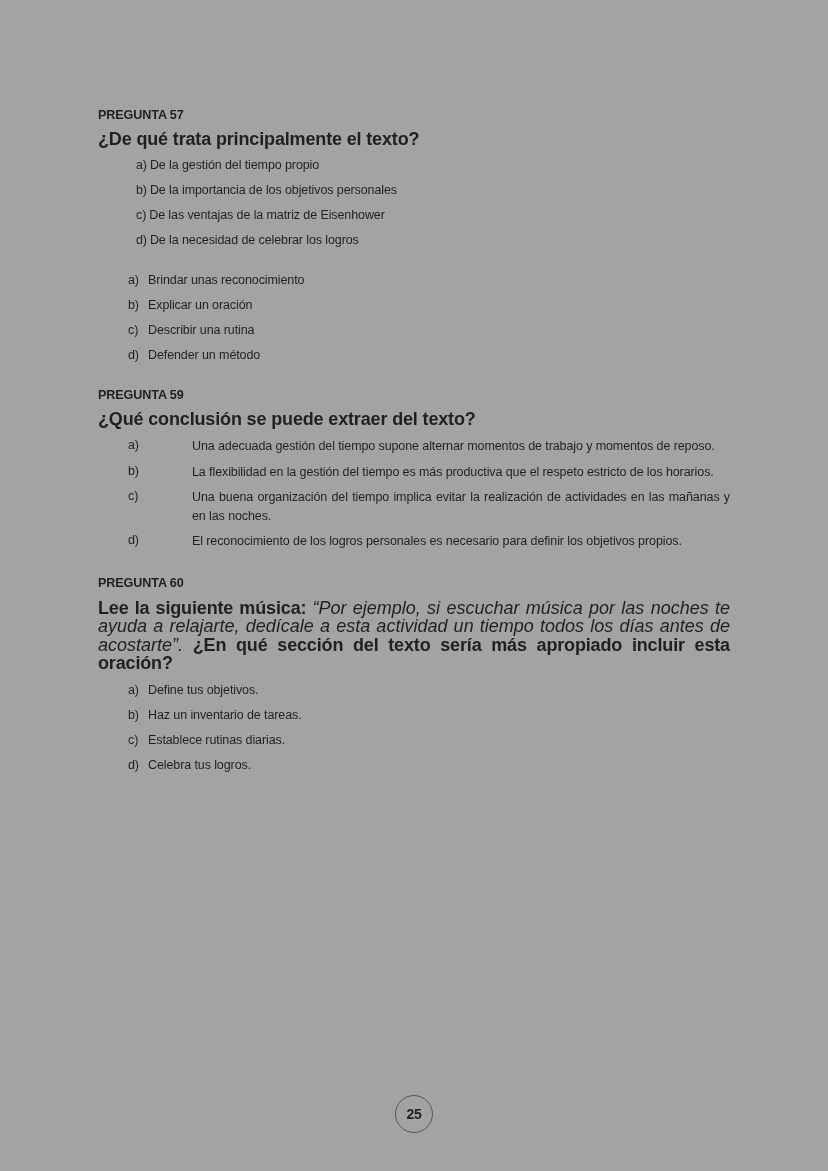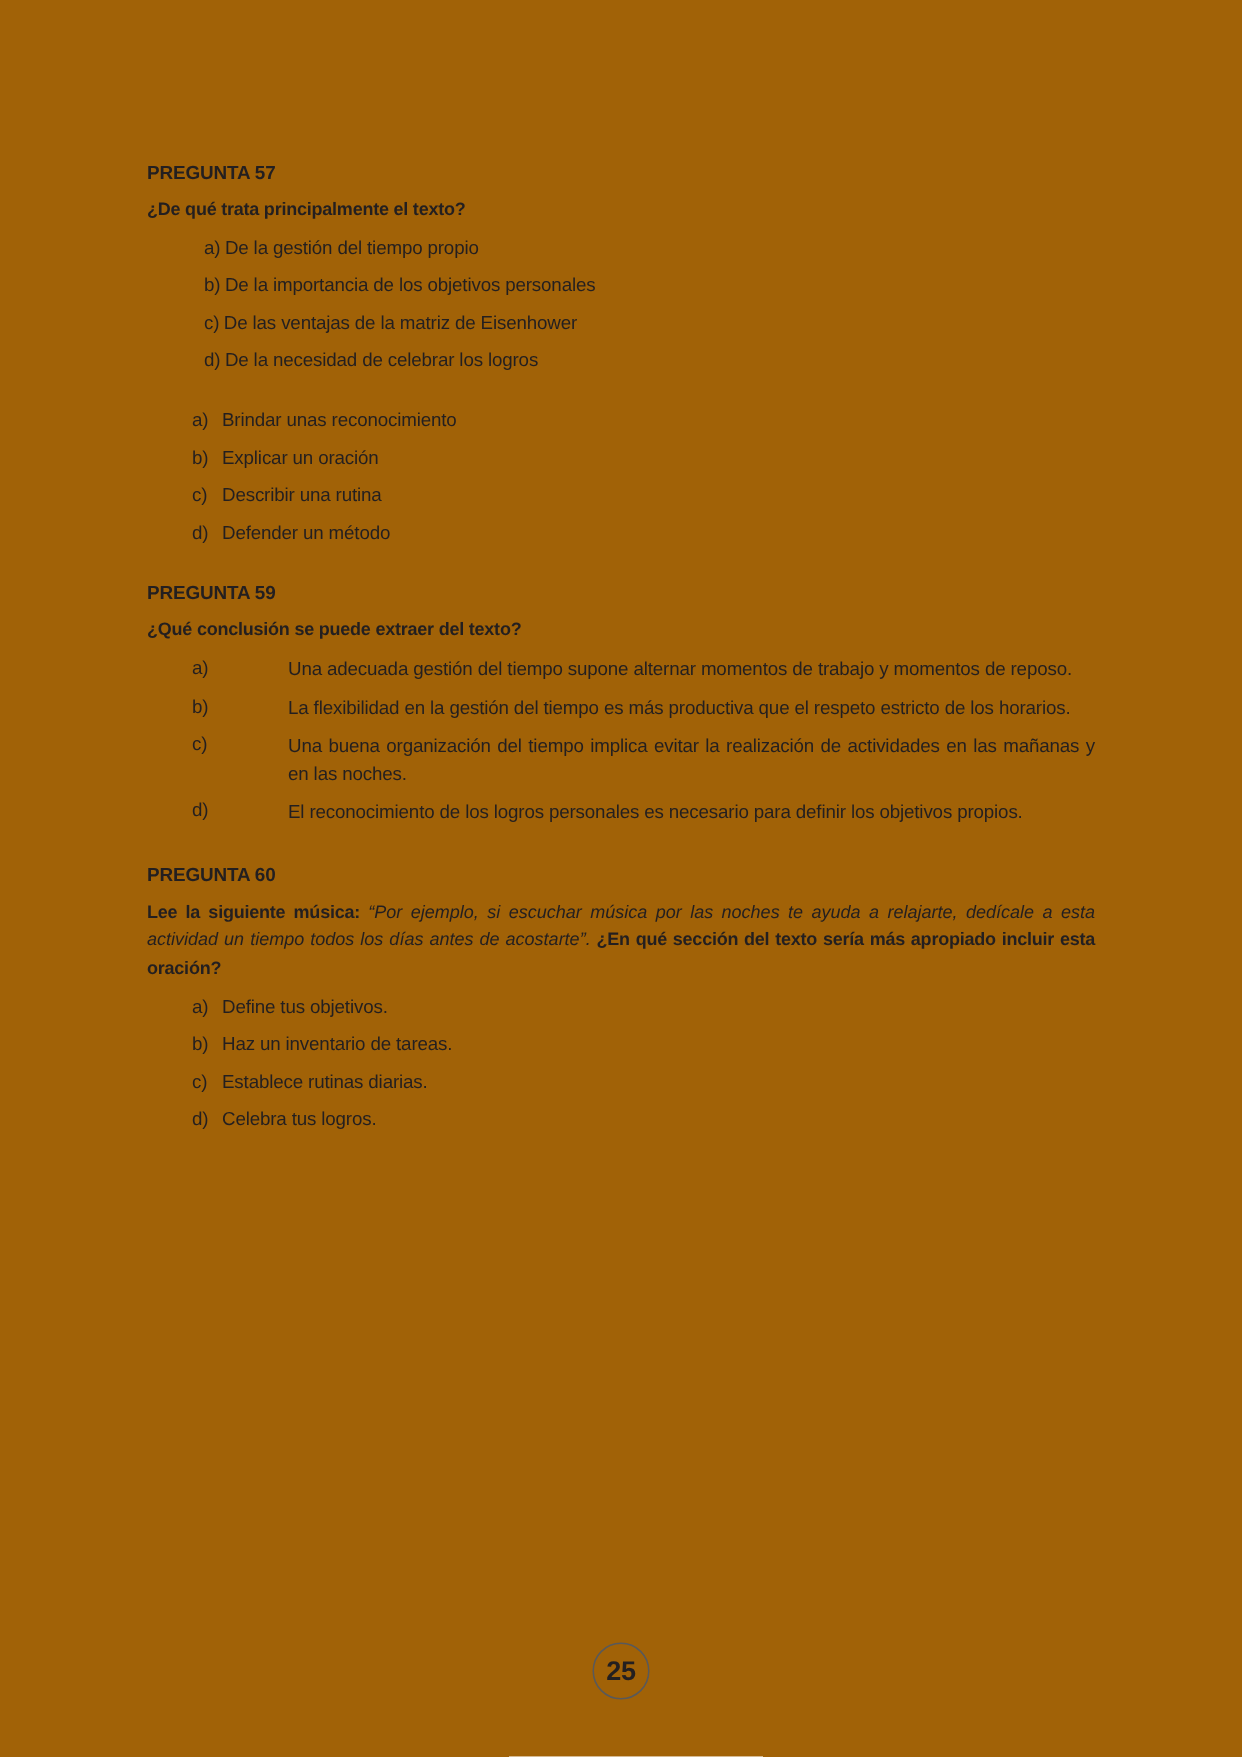--- a/index.html
+++ b/index.html
@@ -14,21 +14,21 @@
     font-family: "Liberation Sans", sans-serif;
     color: #231f20;
     -webkit-font-smoothing: antialiased;
   }
 
   .page {
     position: absolute;
     left: 0; top: 0;
     width: 828px;
     height: 1171px;
-    background: #a16207;
+    background: #a3a3a3;
     overflow: hidden;
   }
 
   .content {
     position: absolute;
     left: 98px;
     top: 107px;
     width: 632px;
   }
 
@@ -40,21 +40,21 @@
     font-weight: bold;
     font-size: 12.6px;
     letter-spacing: -0.1px;
     line-height: 17px;
     margin: 0 0 7px 0;
     color: #231f20;
   }
 
   .q-stem {
     font-weight: bold;
-    font-size: 12px;
+    font-size: 18px;
     letter-spacing: -0.15px;
     line-height: 17px;
     margin: 4px 0 9px 0;
     color: #231f20;
   }
 
   .q-stem-justified {
     text-align: justify;
     line-height: 18.5px;
   }
@@ -110,21 +110,21 @@
     width: 38px;
     height: 38px;
     border: 1.2px solid #58595b;
     border-radius: 50%;
     box-sizing: border-box;
     display: flex;
     align-items: center;
     justify-content: center;
   }
   .page-badge span {
-    font-size: 18px;
+    font-size: 14px;
     font-weight: bold;
     color: #231f20;
     letter-spacing: -0.2px;
     line-height: 1;
   }
 </style>
 </head>
 <body>
 
 <div class="page">

